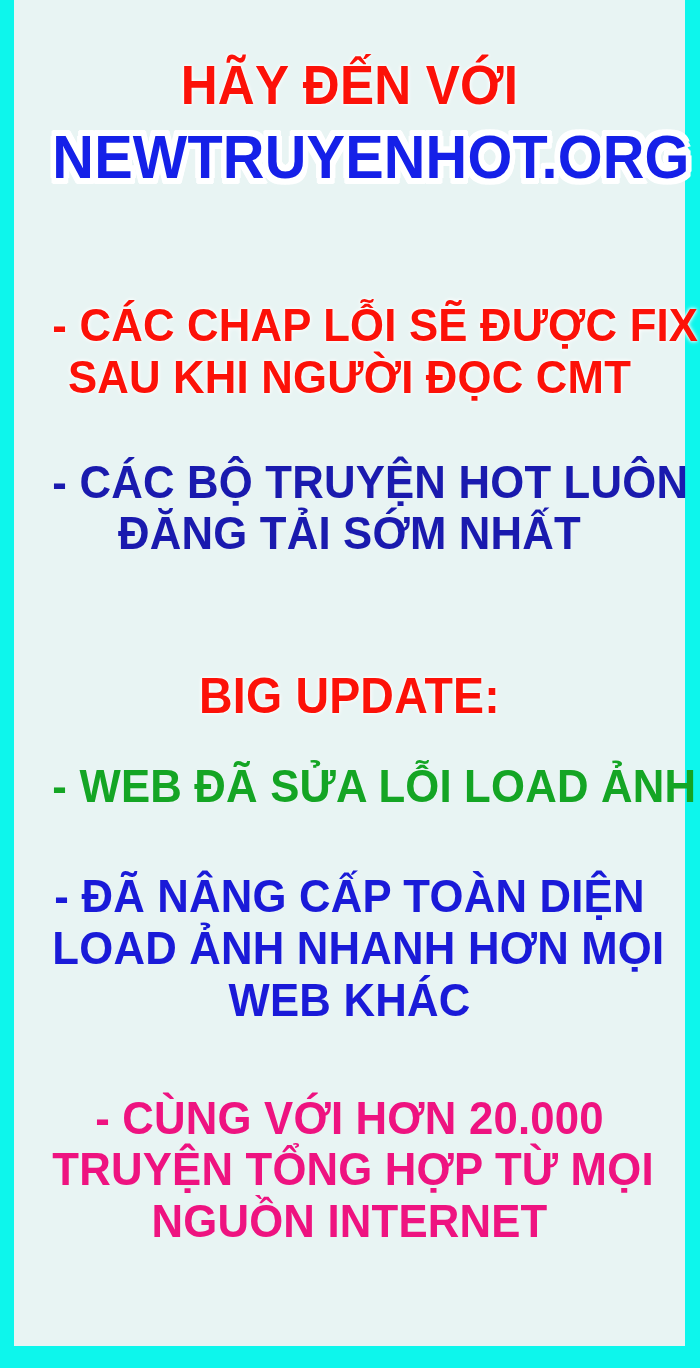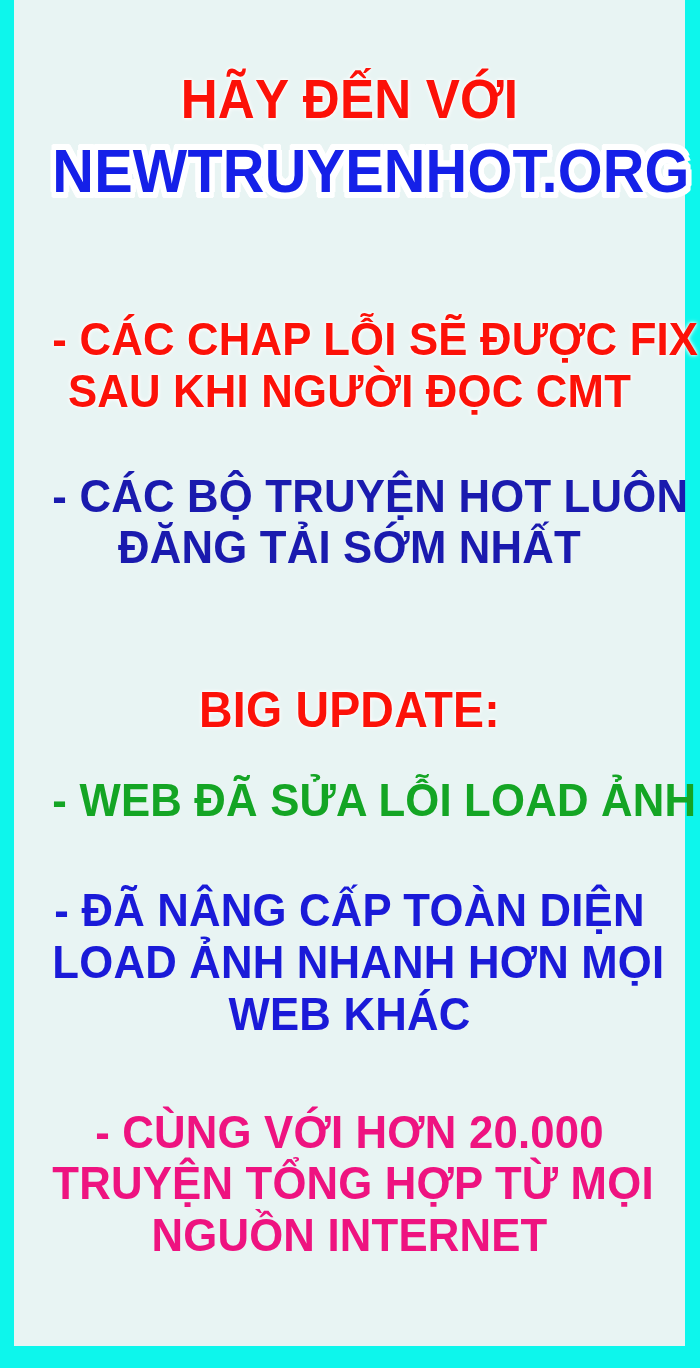--- a/index.html
+++ b/index.html
@@ -33,21 +33,21 @@
   .stripe-bottom{ left: 0;   bottom: 0; width: 700px; height: 22px; }
 
   
   .content {
     position: absolute;
     left: 14px;
     top: 0;
     width: 671px;
     height: 1346px;
     box-sizing: border-box;
-    padding: 14px 16px;
+    padding: 0 16px;
     display: flex;
     flex-direction: column;
     align-items: center;
   }
 
   .line {
     width: 100%;
     text-align: center;
     font-weight: 700;
     text-transform: uppercase;

